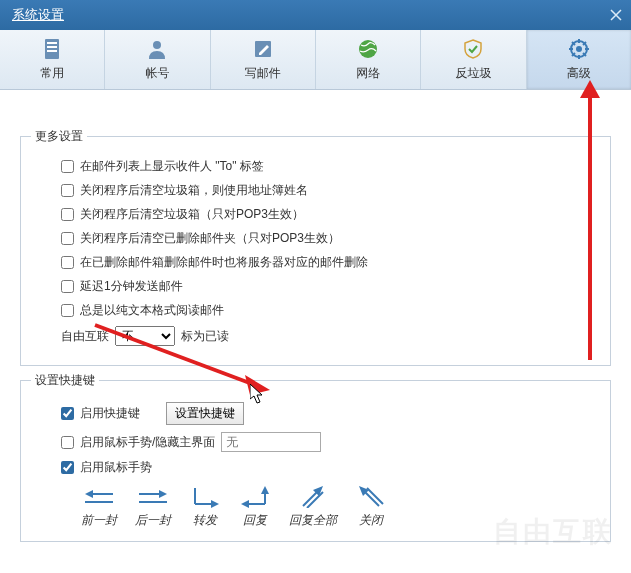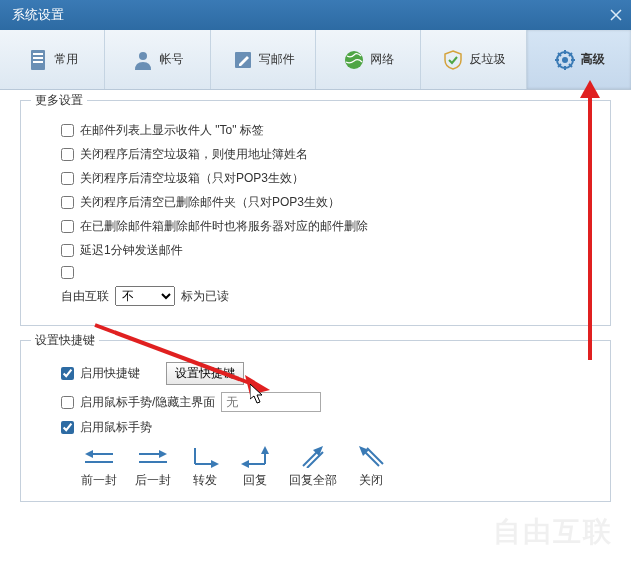--- a/index.html
+++ b/index.html
@@ -1,37 +1,37 @@
 <!DOCTYPE html>
 <html><head>
 <meta charset="utf-8">
 <style>
 * { margin: 0; padding: 0; box-sizing: border-box; font-family: "Microsoft YaHei", SimSun, sans-serif; }
 body { width: 631px; height: 573px; background: #fff; overflow: hidden; position: relative; }
 
-.titlebar { height: 30px; background: linear-gradient(#3a7ab5, #2d6ba3); display: flex; align-items: center; justify-content: space-between; padding: 0 0 0 12px; color: #fff; font-size: 13px; }
+.titlebar { height: 30px; background: linear-gradient(#3a7ab5, #2d6ba3); display: flex; align-items: center; justify-content: space-between; padding: 0 0 0 12px; color: #fff; font-size: 13px; text-decoration: underline; }
 .titlebar .close { width: 30px; height: 30px; display: flex; align-items: center; justify-content: center; color: #cce0f0; font-size: 16px; }
 
 .toolbar { height: 60px; background: linear-gradient(#f0f5fa, #dde8f2); border-bottom: 1px solid #b8c8d8; display: flex; }
-.toolbar .tb-item { flex: 1; display: flex; align-items: center; justify-content: center; gap: 4px; font-size: 12px; color: #333; border-right: 1px solid #c5d4e2; cursor: pointer; }
-.toolbar .tb-item:last-child { border-right: none; font-weight: bold; }
+.toolbar .tb-item { flex: 1; display: flex; flex-direction: column; align-items: center; justify-content: center; gap: 4px; font-size: 12px; color: #333; border-right: 1px solid #c5d4e2; cursor: pointer; }
+.toolbar .tb-item:last-child { border-right: none; }
 .toolbar .tb-item.active { background: linear-gradient(#d5e5f5, #c5d8ec); box-shadow: inset 0 0 3px rgba(0,0,0,0.15); }
 .toolbar .tb-item .icon { width: 24px; height: 24px; display: flex; align-items: center; justify-content: center; }
 
-.content { padding: 10px 20px 14px; font-size: 12px; color: #333; }
+.content { padding: 10px 20px 14px; font-size: 12px; color: #333; margin-top: 36px; }
 .group { border: 1px solid #c5d0dc; padding: 14px 18px 12px; margin-bottom: 14px; position: relative; }
 .group-title { position: absolute; top: -9px; left: 10px; background: #fff; padding: 0 4px; font-size: 12px; color: #333; }
 .row { display: flex; align-items: center; margin: 7px 0 7px 22px; gap: 6px; }
 input[type=checkbox] { width: 13px; height: 13px; accent-color: #2d6ba3; }
 select { font-size: 12px; padding: 1px 2px; }
 input[type=text] { font-size: 12px; padding: 2px 4px; border: 1px solid #aaa; }
 button.small-btn { font-size: 12px; padding: 2px 8px; border: 1px solid #999; background: linear-gradient(#fefefe,#e8e8e8); cursor: pointer; }
 
 .gestures { display: flex; gap: 18px; margin: 10px 0 0 42px; }
-.gesture { display: flex; flex-direction: column; align-items: center; gap: 4px; font-size: 12px; color: #333; }
+.gesture { display: flex; flex-direction: column; align-items: center; gap: 4px; font-size: 12px; color: #333; font-style: italic; }
 .gesture svg { width: 32px; height: 22px; }
 
 .arrow-red { position: absolute; pointer-events: none; }
 .cursor { position: absolute; width: 14px; height: 20px; pointer-events: none; }
 .watermark { position: absolute; right: 18px; bottom: 22px; font-size: 28px; font-weight: bold; color: rgba(0,0,0,0.06); letter-spacing: 2px; }
 </style>
 </head>
 <body>
 
 <div class="titlebar">
@@ -135,20 +135,21 @@
     <div class="row">
         <input type="checkbox" style="">
         <span>在已删除邮件箱删除邮件时也将服务器对应的邮件删除</span>
       </div>
     <div class="row">
         <input type="checkbox" style="">
         <span>延迟1分钟发送邮件</span>
       </div>
     <div class="row">
         <input type="checkbox" style="">
+        <span>总是以纯文本格式阅读邮件</span>
       </div>
     <div class="row">
       <span>自由互联</span>
       <select style="width:60px"><option>不</option></select>
       <span>标为已读</span>
     </div>
   </fieldset>
 
   <fieldset class="group">
     <span class="group-title">设置快捷键</span>

